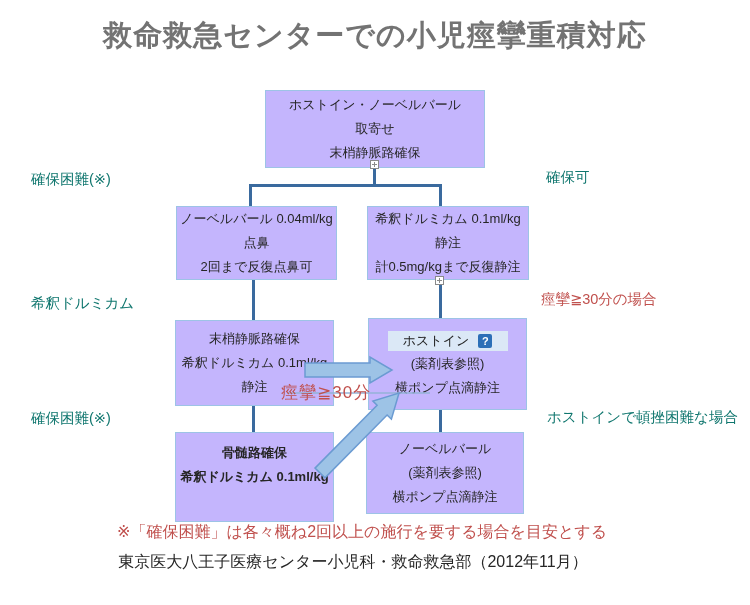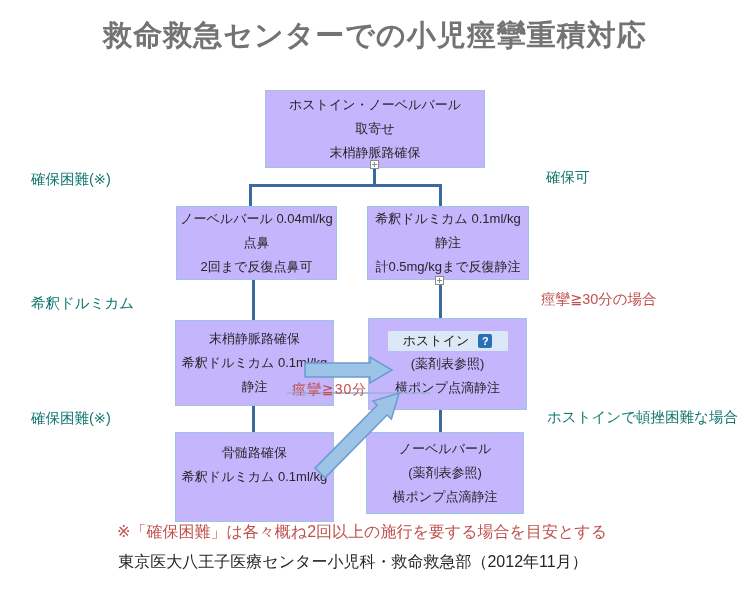--- a/index.html
+++ b/index.html
@@ -11,21 +11,21 @@
     position:absolute; top:16px; left:0; width:100%;
     text-align:center; font-size:29px; font-weight:700; letter-spacing:1px; color:#737373;
   }
   
   .box {
     position:absolute; background:#c4b5fd;
     border:1.6px solid var(--box_border,#9dc3e6);
     display:flex; flex-direction:column; justify-content:center; align-items:center;
     font-size:13px; line-height:24px; text-align:center; color:#262626; z-index:2;
   }
-  .box.top-align { justify-content:flex-start; padding-top:8px; }
+  .box.top-align { justify-content:flex-start; padding-top:8px;font-weight:bold; }
   
   .cline { position:absolute; background:var(--connector,#3a6a9e); z-index:1; }
   
   .handle {
     position:absolute; width:9px; height:9px; background:#fff;
     border:1px solid #8a8a8a; z-index:4; box-sizing:border-box;
   }
   .handle::before, .handle::after { content:""; position:absolute; background:#8a8a8a; }
   .handle::before { left:3px; top:1px; width:1px; height:5px; }
   .handle::after  { left:1px; top:3px; width:5px; height:1px; }
@@ -43,22 +43,22 @@
     width:14px; height:14px; border-radius:2px;
     background:var(--help_bg,#2c6fb7); color:#fff;
     font-size:11px; font-weight:bold; line-height:14px; text-align:center;
   }
   
   .overlay { position:absolute; left:0; top:0; width:750px; height:605px; z-index:3; pointer-events:none; }
   .block-arrow { fill:var(--arrow_fill,#9dc3e6); stroke:var(--arrow_stroke,#6b9bd2); stroke-width:1.5; }
   .thin-line { stroke:#95b3d7; stroke-width:1.5; }
   
   .seizure-note {
-    position:absolute; left:292px; top:381px; z-index:5;
-    font-size:14px; letter-spacing:1px; white-space:nowrap;
+    position:absolute; left:281px; top:381px; z-index:5;
+    font-size:17px; letter-spacing:1px; white-space:nowrap;
   }
   .footnote {
     position:absolute; top:522px; left:-13px; width:750px;
     text-align:center; font-size:16px; white-space:nowrap;
   }
   .credit {
     position:absolute; top:552px; left:-22px; width:750px;
     text-align:center; font-size:16px; color:#262626; white-space:nowrap;
   }
 </style>

